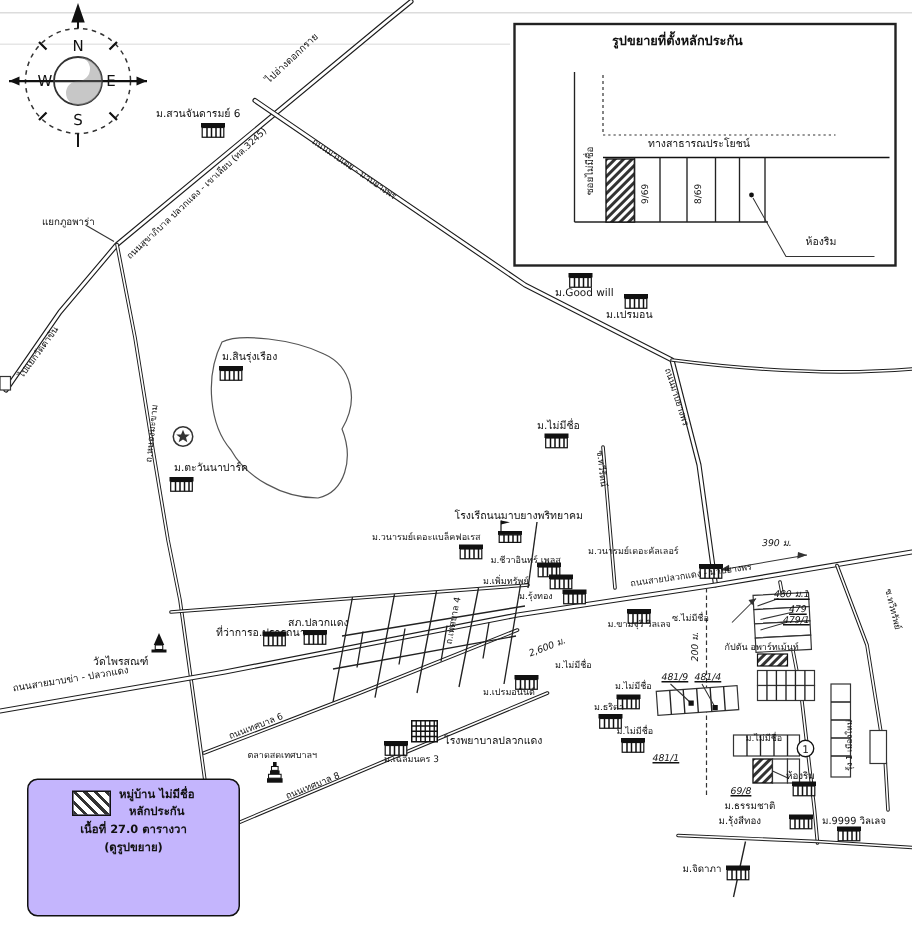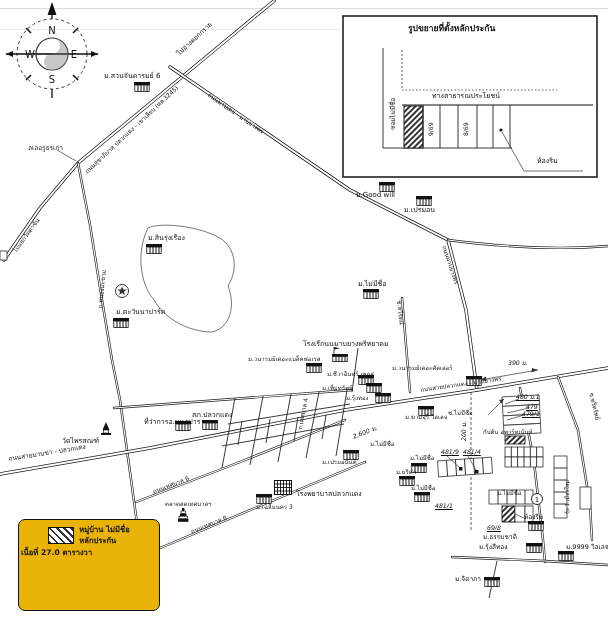--- a/index.html
+++ b/index.html
@@ -11,21 +11,21 @@
   .rc.thin{stroke-width:2.4;}.rf.thin{stroke-width:1.1;}
   .single{fill:none;stroke:#222;stroke-width:0.9;}
   .lead{fill:none;stroke:#333;stroke-width:0.7;}
   .cell{fill:#fff;stroke:#333;stroke-width:0.8;}
   .lb{position:absolute;white-space:nowrap;font-size:7px;line-height:1;color:#111;transform-origin:0 0;}
   .fs6{font-size:6px;}.fs65{font-size:6.5px;}.fs55{font-size:5.5px;}
   .num{font-size:6.2px;font-style:italic;text-decoration:underline;}
   .dist{font-size:6.2px;font-style:italic;}
   .inset-title{font-size:8.5px;font-weight:bold;}
   .legend{position:absolute;left:18px;top:519px;width:142px;height:92px;border:1.6px solid #111;
-          border-radius:7px;background:#eab308;font-size:7.6px;font-weight:bold;text-align:left;
+          border-radius:7px;background:#c4b5fd;font-size:7.6px;font-weight:bold;text-align:center;
           padding:4px 2px;box-sizing:border-box;line-height:1.55;}
   .lrow{display:flex;align-items:center;justify-content:center;gap:5px;}
   .lcol{display:flex;flex-direction:column;line-height:1.5;}
   .swatch{display:inline-block;width:24px;height:15px;border:1px solid #111;
           background:repeating-linear-gradient(45deg,#333 0 2px,#fff 2px 5px);}
   .scan1{position:absolute;left:0;top:8px;width:608px;height:1px;background:#dcdcdc;}
   .scan2{position:absolute;left:0;top:29px;width:340px;height:1px;background:#e6e6e6;}
 </style>
 </head>
 <body>
@@ -232,28 +232,28 @@
     <use href="#ic-bldg" x="175" y="421"></use>
     <use href="#ic-bldg" x="202" y="420"></use>
     <use href="#ic-temple" x="100" y="422"></use>
     <use href="#ic-school" x="332" y="347"></use>
     <use href="#ic-monument" x="178" y="508"></use>
     <use href="#ic-hospital" x="274" y="480"></use>
     <use href="#ic-star" x="122" y="291"></use>
   </svg>
 
   <span class="lb" style="left:104px;top:73px">ม.สวนจันดารมย์ 6</span>
-  <span class="lb fs65" style="left:28px;top:145px">ลเลอรูธรเก่า</span>
+  <span class="lb fs65" style="left:28px;top:145px">แยกภูอพาร่า</span>
   <span class="lb fs65" style="left:176px;top:52px;transform:rotate(-43deg)">ไปอ่างดอกกราย</span>
   <span class="lb fs6" style="left:84px;top:170px;transform:rotate(-43deg)">ถนนสุขาภิบาล ปลวกแดง - เขาเลียบ (ทล.3245)</span>
   <span class="lb fs6" style="left:12px;top:250px;transform:rotate(-54deg)">ไปแยกวัดตาขัน</span>
   <span class="lb fs6" style="left:97px;top:308px;transform:rotate(-84deg)">ถ.หนองมะขาม</span>
   <span class="lb" style="left:148px;top:235px">ม.สินรุ่งเรือง</span>
   <span class="lb" style="left:116px;top:309px">ม.ตะวันนาปาร์ค</span>
-  <span class="lb" style="left:356px;top:192px">ม.Good will</span>
+  <span class="lb" style="left:370px;top:192px">ม.Good will</span>
   <span class="lb" style="left:404px;top:207px">ม.เปรมอน</span>
   <span class="lb fs6" style="left:210px;top:92px;transform:rotate(34.5deg)">ถนนมาบเตย - มาบยางพร</span>
   <span class="lb fs6" style="left:447px;top:245px;transform:rotate(72deg)">ถนนมาบยางพร</span>
   <span class="lb" style="left:358px;top:281px">ม.ไม่มีชื่อ</span>
   <span class="lb fs6" style="left:402px;top:300px;transform:rotate(84deg)">ซ.ทวีรัตน์</span>
   <span class="lb" style="left:303px;top:341px">โรงเรีถนนมาบยางพริทยาคม</span>
   <span class="lb fs6" style="left:248px;top:356px">ม.วนารมย์เดอะแบล็คฟอเรส</span>
   <span class="lb fs6" style="left:327px;top:371px">ม.ชีวาอินทร์ เพลส</span>
   <span class="lb fs6" style="left:322px;top:385px">ม.เพิ่มทรัพย์</span>
   <span class="lb fs6" style="left:346px;top:395px">ม.รุ้งทอง</span>
@@ -265,54 +265,55 @@
   <span class="lb fs6" style="left:411px;top:485px">ม.ไม่มีชื่อ</span>
   <span class="lb fs6" style="left:322px;top:459px">ม.เปรมอนันต์</span>
   <span class="lb" style="left:296px;top:491px">โรงพยาบาลปลวกแดง</span>
   <span class="lb fs6" style="left:256px;top:504px">ม.เฉลิมนคร 3</span>
   <span class="lb fs6" style="left:165px;top:501px">ตลาดสดเทศบาลฯ</span>
   <span class="lb fs6" style="left:152px;top:489px;transform:rotate(-21deg)">ถนนเทศบาล 6</span>
   <span class="lb fs6" style="left:190px;top:529px;transform:rotate(-22deg)">ถนนเทศบาล 8</span>
   <span class="lb fs6" style="left:297px;top:429px;transform:rotate(-79deg)">ถ.เทศบาล 4</span>
   <span class="lb dist" style="left:352px;top:434px;transform:rotate(-21deg)">2,600 ม.</span>
   <span class="lb" style="left:192px;top:412px">สภ.ปลวกแดง</span>
-  <span class="lb" style="left:144px;top:419px">ที่ว่าการอ.นนาปาร</span>
+  <span class="lb" style="left:144px;top:419px">ที่ว่าการอ.ปรารถนา</span>
   <span class="lb" style="left:62px;top:438px">วัดไพรสณฑ์</span>
   <span class="lb fs65" style="left:8px;top:456px;transform:rotate(-9deg)">ถนนสายมาบข่า - ปลวกแดง</span>
   <span class="lb fs6" style="left:420px;top:387px;transform:rotate(-8deg)">ถนนสายปลวกแดง - มาบยางพร</span>
   <span class="lb dist" style="left:508px;top:360px">390 ม.</span>
   <span class="lb num" style="left:516px;top:394px">480 ม.1</span>
   <span class="lb num" style="left:526px;top:404px">479</span>
   <span class="lb num" style="left:522px;top:411px">479/1</span>
   <span class="lb fs6" style="left:448px;top:410px">ซ.ไม่มีชื่อ</span>
   <span class="lb dist" style="left:461px;top:441px;transform:rotate(-90deg)">200 ม.</span>
   <span class="lb num" style="left:441px;top:449px">481/9</span>
   <span class="lb num" style="left:463px;top:449px">481/4</span>
   <span class="lb num" style="left:435px;top:503px">481/1</span>
   <span class="lb fs6" style="left:483px;top:429px">กัปตัน อพาร์ทเม้นท์</span>
   <span class="lb fs6" style="left:497px;top:490px">ม.ไม่มีชื่อ</span>
   <span class="lb fs65" style="left:524px;top:514px">ห้องริม</span>
   <span class="lb num" style="left:487px;top:525px">69/8</span>
   <span class="lb fs65" style="left:483px;top:534px">ม.ธรรมชาติ</span>
   <span class="lb fs65" style="left:479px;top:544px">ม.รุ้งสีทอง</span>
-  <span class="lb fs65" style="left:566px;top:544px">ม.9999 วิลเลจ</span>
+  <span class="lb fs65" style="left:548px;top:544px">ม.9999 วิลเลจ</span>
   <span class="lb fs65" style="left:455px;top:576px">ม.จิดาภา</span>
   <span class="lb fs55" style="left:565px;top:514px;transform:rotate(-90deg)">รุ้ง 1 เมืองใหม่</span>
   <span class="lb fs6" style="left:594px;top:392px;transform:rotate(76deg)">ซ.ทวีทรัพย์</span>
 
   <span class="lb inset-title" style="left:408px;top:24px">รูปขยายที่ตั้งหลักประกัน</span>
   <span class="lb fs65" style="left:390px;top:130px;transform:rotate(-90deg)">ซอยไม่มีชื่อ</span>
   <span class="lb" style="left:432px;top:93px">ทางสาธารณประโยชน์</span>
   <span class="lb fs6" style="left:428px;top:136px;transform:rotate(-90deg)">9/69</span>
   <span class="lb fs6" style="left:463px;top:136px;transform:rotate(-90deg)">8/69</span>
   <span class="lb" style="left:537px;top:158px">ห้องริม</span>
 
   <div class="legend">
     <div class="lrow">
       <span class="swatch"></span>
       <span class="lcol">
         <span>หมู่บ้าน ไม่มีชื่อ</span>
         <span>หลักประกัน</span>
       </span>
     </div>
     <div>เนื้อที่ 27.0 ตารางวา</div>
+    <div>(ดูรูปขยาย)</div>
   </div>
 </div>
 
 </body></html>

